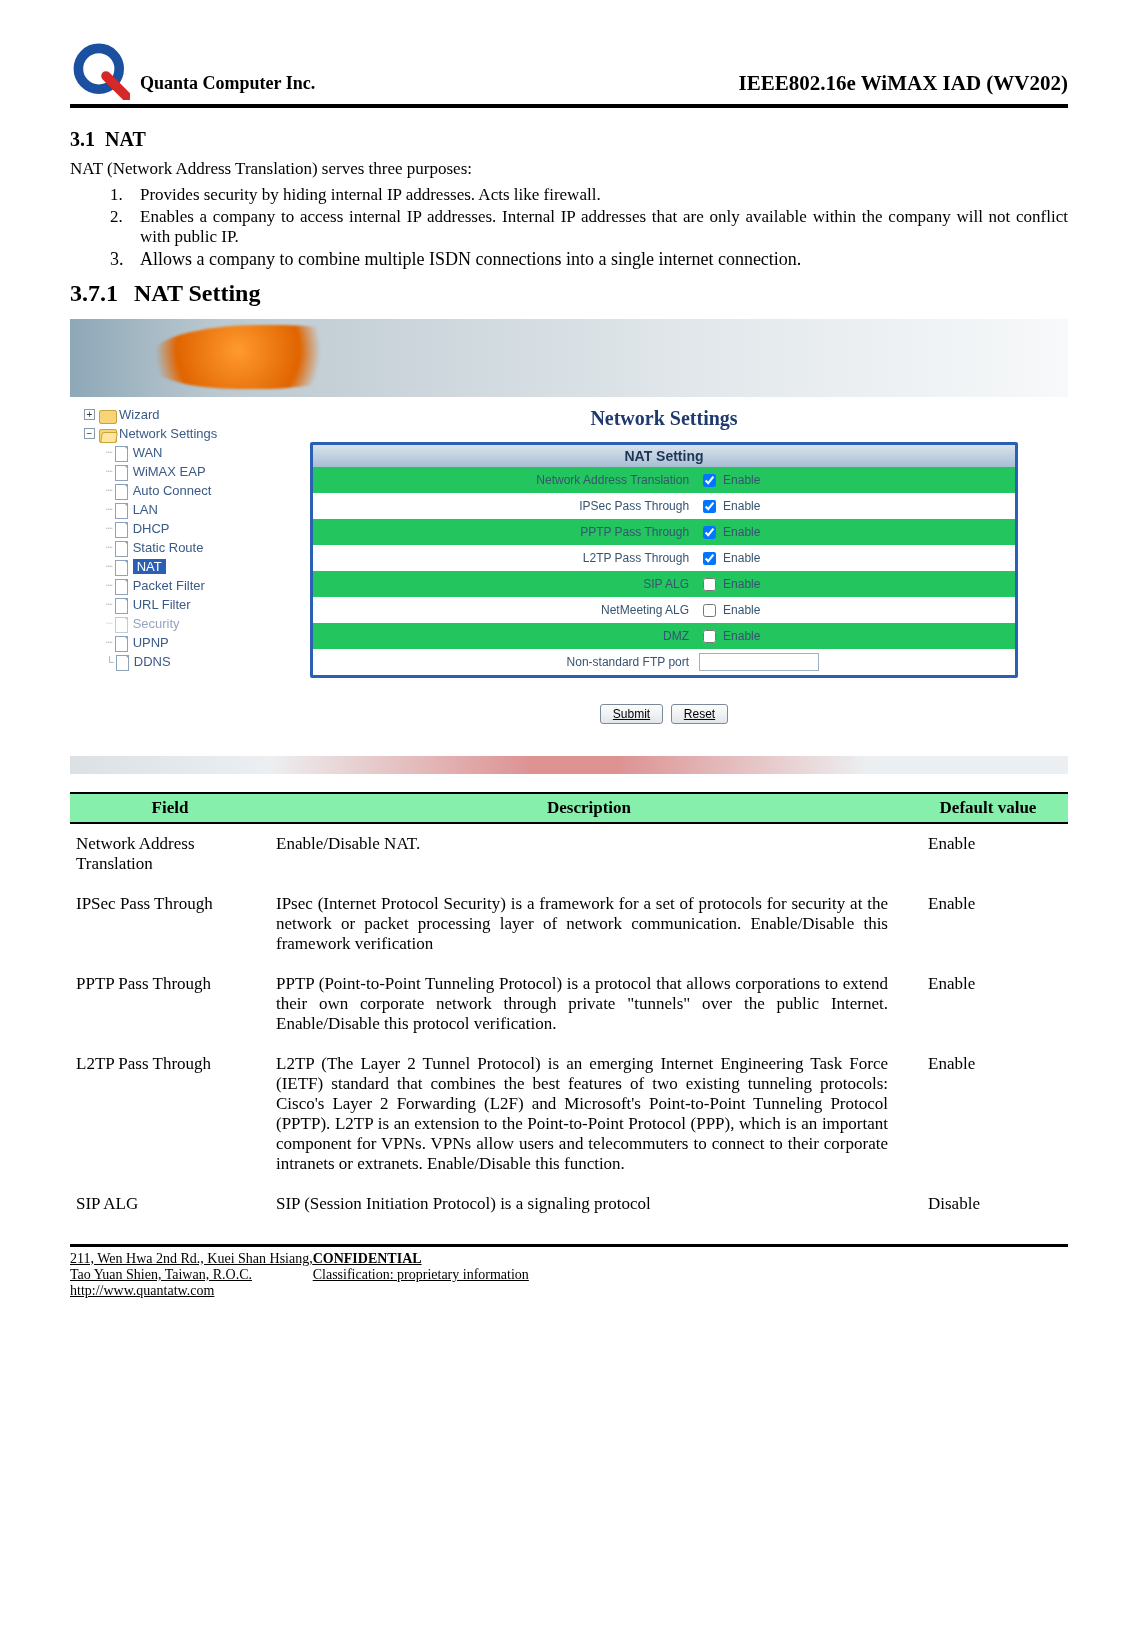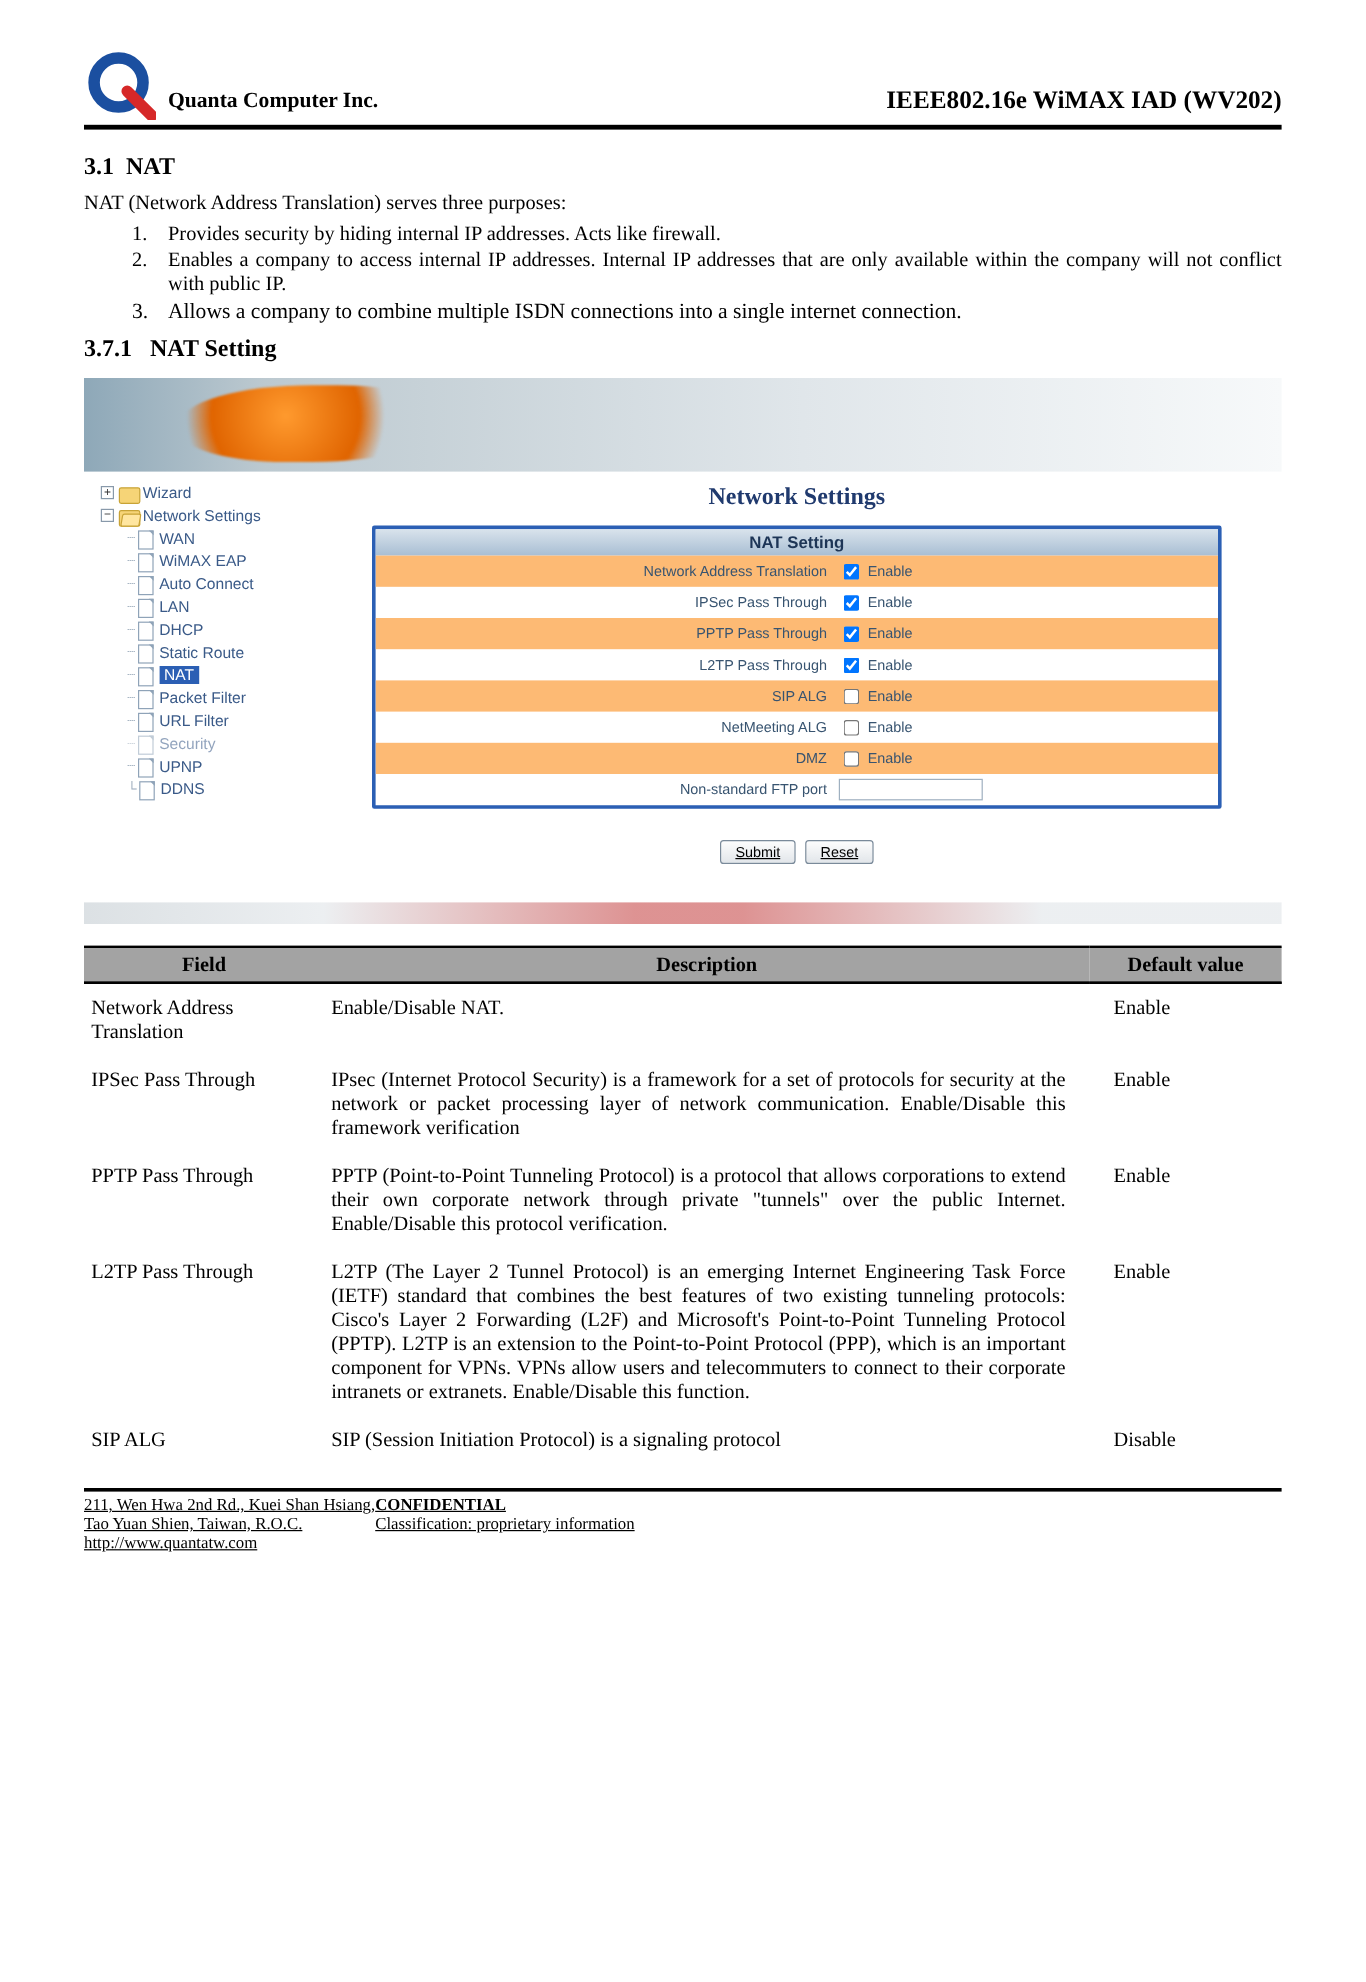--- a/index.html
+++ b/index.html
@@ -39,21 +39,21 @@
     align-self: flex-end;
     padding-bottom: 4px;
   }
   .section-num { font-weight: bold; font-size: 20px; }
   .section-title { font-weight: bold; font-size: 20px; }
   .body-text { font-size: 17px; margin: 8px 0 6px 0; }
   .numlist { margin: 0 0 6px 40px; font-size: 17px; }
   .numlist .row { display: flex; margin-bottom: 2px; }
   .numlist .num { width: 30px; flex-shrink: 0; }
   .numlist .txt { flex: 1; text-align: justify; }
-  .subsection { font-weight: bold; font-size: 20px; margin-top: 10px; }
+  .subsection { font-weight: bold; font-size: 24px; margin-top: 10px; }
 
   
   .screenshot {
     border: none;
     margin-top: 12px;
     margin-bottom: 18px;
   }
   .ss-banner {
     height: 78px;
     background: linear-gradient(90deg, #8ea8b8 0%, #bcc9d0 15%, #e0e6ea 60%, #f7f9fa 100%);
@@ -166,21 +166,21 @@
     font-weight: bold;
     text-align: center;
     font-size: 14px;
     padding: 3px 0;
   }
   .nat-row {
     display: flex;
     align-items: center;
     height: 26px;
   }
-  .nat-row.alt { background: #fdba74; }
+  .nat-row.alt { background: #22c55e; }
   .nat-row .lbl {
     width: 55%;
     text-align: right;
     padding-right: 10px;
     color: #385470;
     font-size: 12px;
   }
   .nat-row .val {
     flex: 1;
     color: #385470;
@@ -212,21 +212,21 @@
     opacity: 0.55;
   }
 
   
   .fdtable {
     width: 100%;
     border-collapse: collapse;
     font-size: 17px;
   }
   .fdtable th {
-    background: #a3a3a3;
+    background: #86efac;
     border-top: 2px solid #000;
     border-bottom: 2px solid #000;
     padding: 4px 6px;
     font-weight: bold;
     text-align: center;
   }
   .fdtable td {
     padding: 10px 6px;
     vertical-align: top;
   }

